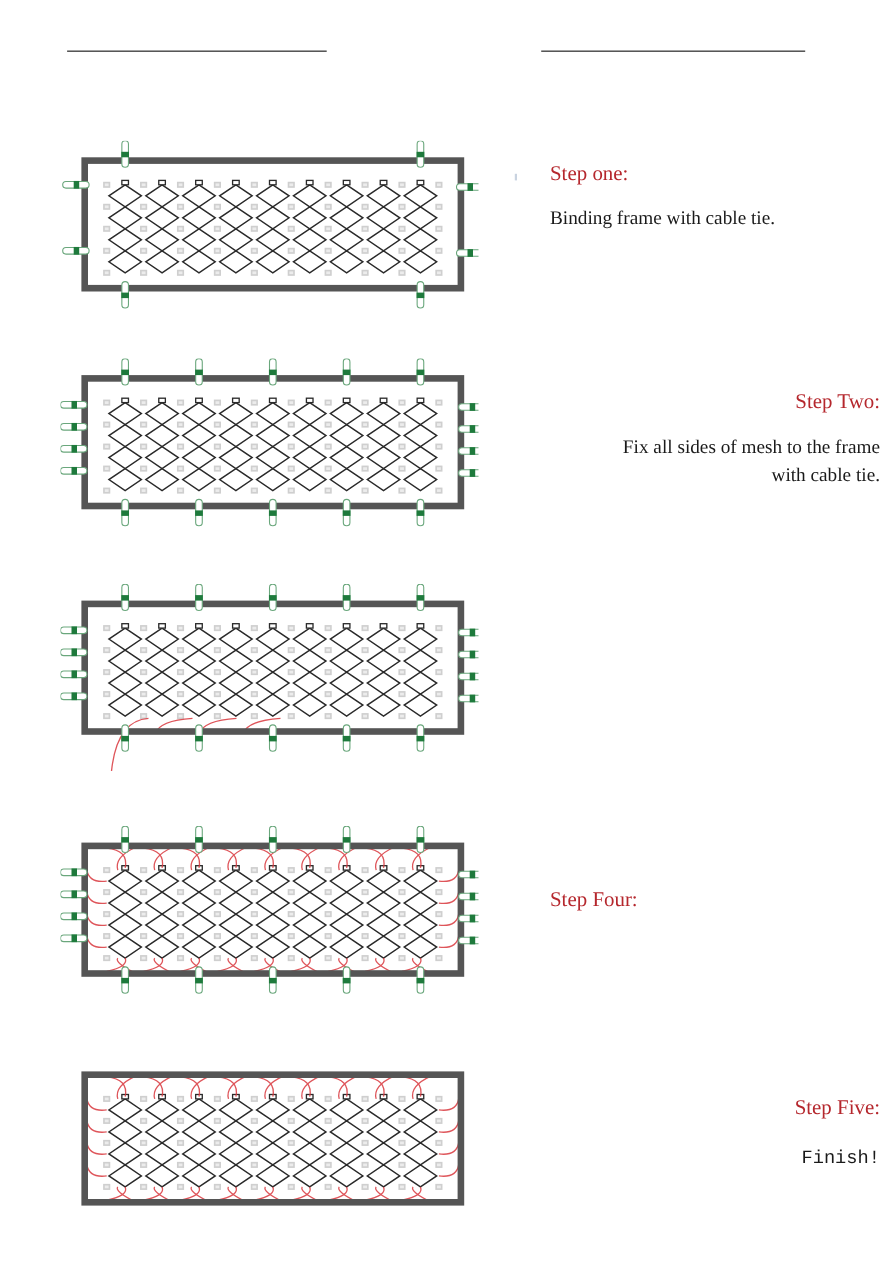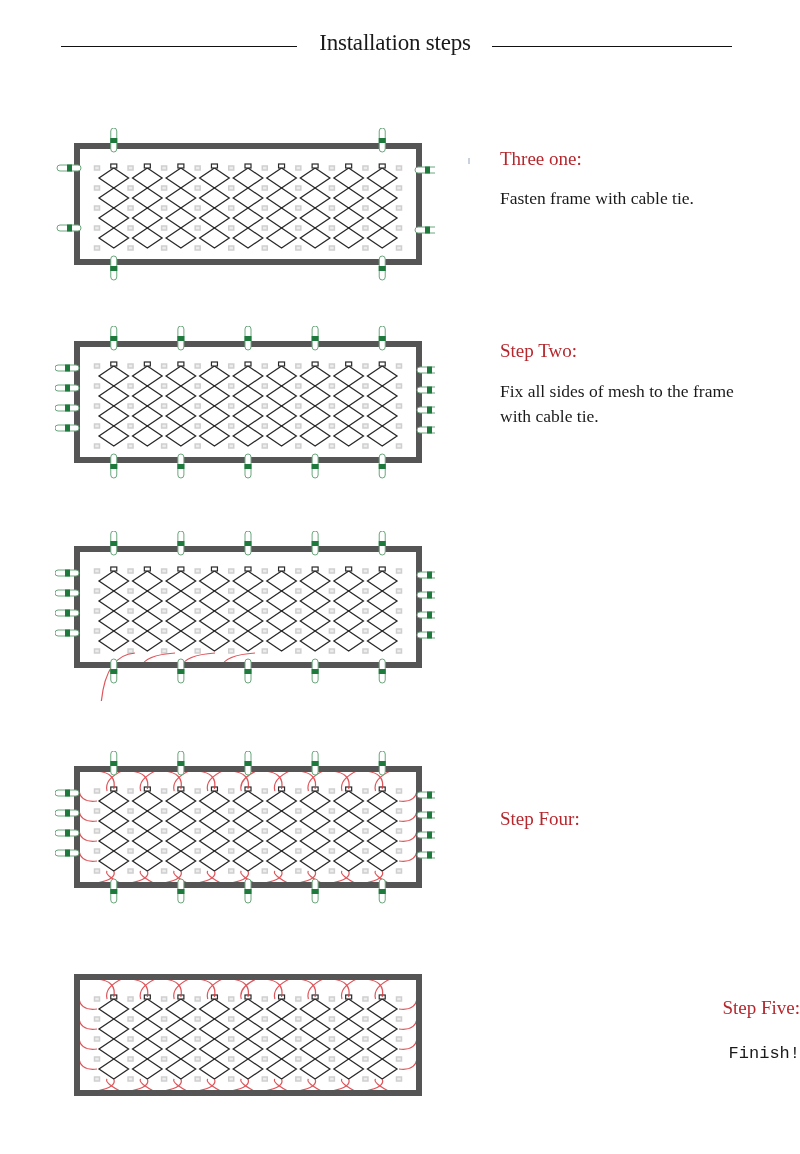--- a/index.html
+++ b/index.html
@@ -18,21 +18,20 @@
     .step-title { font-size: 19px; color: #b5272d; margin: 0; line-height: 22px; white-space: nowrap; }
     .step-desc { font-size: 17.5px; color: #1a1a1a; margin: 0; line-height: 25px; white-space: pre-line; }
     .step-desc.mono { font-family: "Liberation Mono", monospace; font-size: 17px; }
     .stray-dot { position: absolute; left: 468px; top: 158px; width: 2px; height: 6px; background: #c9d3e0; }
   </style>
 </head>
 <body>
 
 <div class="header">
   <div class="rule left"></div>
-  <div class="title">Installation steps</div>
   <div class="rule right"></div>
 </div>
 
 <div class="stray-dot"></div>
 
 <div class="step" style="top:128px;">
   <div class="diagram">
       <svg width="380" height="170" viewBox="0 0 380 170">
         <g fill="none" stroke="#2a2a2a" stroke-width="1.3">
           <polygon points="58.77777777777778,40 73.55555555555556,50 58.77777777777778,60 44,50"></polygon>
@@ -162,22 +161,22 @@
           <rect x="2" y="97" width="24" height="6" rx="3" fill="#fff" stroke="#6aa77c" stroke-width="1"></rect>
           <rect x="12" y="96.5" width="5" height="7" fill="#1e7a3c"></rect>
         </g>
         <g>
           <rect x="360" y="99" width="24" height="6" rx="3" fill="#fff" stroke="#6aa77c" stroke-width="1"></rect>
           <rect x="370" y="98.5" width="5" height="7" fill="#1e7a3c"></rect>
         </g>
       </svg>
     </div>
   <div class="text" style="top:20px;">
-    <p class="step-title">Three one:</p>
-    <p class="step-desc" style="margin-top:16px;">Fasten frame with cable tie.</p>
+    <p class="step-title">Step one:</p>
+    <p class="step-desc" style="margin-top:16px;">Binding frame with cable tie.</p>
   </div>
 </div>
 
 <div class="step" style="top:326px;">
   <div class="diagram">
       <svg width="380" height="170" viewBox="0 0 380 170">
         <g fill="none" stroke="#2a2a2a" stroke-width="1.3">
           <polygon points="58.77777777777778,40 73.55555555555556,50 58.77777777777778,60 44,50"></polygon>
           <polygon points="58.77777777777778,60 73.55555555555556,70 58.77777777777778,80 44,70"></polygon>
           <polygon points="58.77777777777778,80 73.55555555555556,90 58.77777777777778,100 44,90"></polygon>
@@ -344,21 +343,21 @@
         <g>
           <rect x="0" y="99" width="24" height="6" rx="3" fill="#fff" stroke="#6aa77c" stroke-width="1"></rect>
           <rect x="10" y="98.5" width="5" height="7" fill="#1e7a3c"></rect>
         </g>
         <g>
           <rect x="362" y="101" width="24" height="6" rx="3" fill="#fff" stroke="#6aa77c" stroke-width="1"></rect>
           <rect x="372" y="100.5" width="5" height="7" fill="#1e7a3c"></rect>
         </g>
       </svg>
     </div>
-  <div class="text" style="top:14px;">
+  <div class="text" style="top:29px;text-align:right;">
     <p class="step-title">Step Two:</p>
     <p class="step-desc" style="margin-top:17px;">Fix all sides of mesh to the frame
  with cable tie.</p>
   </div>
 </div>
 
 <div class="step" style="top:531px;">
   <div class="diagram">
       <svg width="380" height="170" viewBox="0 0 380 170">
         <g fill="none" stroke="#2a2a2a" stroke-width="1.3">

